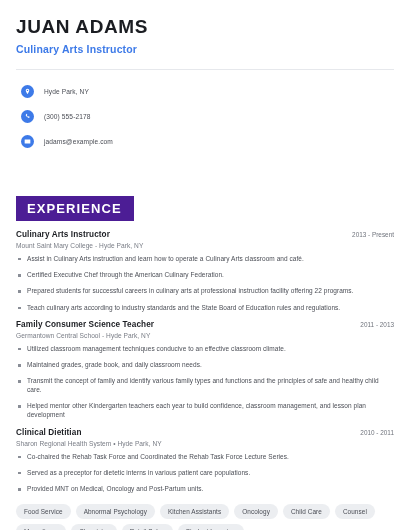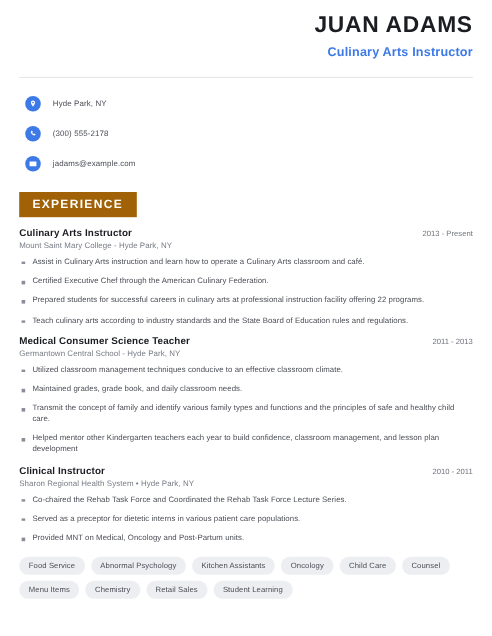--- a/index.html
+++ b/index.html
@@ -16,22 +16,22 @@
     width: 410px;
     height: 530px;
     background: #ffffff;
     padding: 0 16px;
     overflow: hidden;
     position: relative;
   }
 
   
   .header {
-    padding-top: 11px;
-    text-align: right;
+    padding-top: 16px;
+    text-align: left;
   }
   .full-name {
     font-size: 19px;
     font-weight: bold;
     letter-spacing: 0.6px;
     color: #1b1d22;
     line-height: 1.15;
   }
   .job-title {
     font-size: 10.5px;
@@ -73,26 +73,27 @@
     font-size: 6.6px;
     color: #4a4d55;
     margin-left: 10px;
     letter-spacing: 0.1px;
   }
 
   
   .section { margin-top: 14px; }
   .section-badge {
     display: inline-block;
-    background: #a16207;
+    background: #4c1d95;
     color: #ffffff;
-    font-size: 10px;
+    font-size: 13px;
     font-weight: bold;
     letter-spacing: 1.1px;
     padding: 5px 12px 5px 11px;
+    margin-top: 31px;
   }
 
   
   .jobs { margin-top: 9px; }
   .job { margin-bottom: 7px; }
   .job-head {
     display: flex;
     align-items: baseline;
     justify-content: space-between;
   }
@@ -212,35 +213,35 @@
         <ul class="bullets">
           <li class="bullet">Assist in Culinary Arts instruction and learn how to operate a Culinary Arts classroom and café.</li>
           <li class="bullet">Certified Executive Chef through the American Culinary Federation.</li>
           <li class="bullet">Prepared students for successful careers in culinary arts at professional instruction facility offering 22 programs.</li>
           <li class="bullet">Teach culinary arts according to industry standards and the State Board of Education rules and regulations.</li>
         </ul>
       </div>
 
       <div class="job">
         <div class="job-head">
-          <span class="job-role">Medical Consumer Science Teacher</span>
+          <span class="job-role">Family Consumer Science Teacher</span>
           <span class="job-dates">2011 - 2013</span>
         </div>
         <div class="job-org">Germantown Central School  - Hyde Park, NY</div>
         <ul class="bullets">
           <li class="bullet">Utilized classroom management techniques conducive to an effective classroom climate.</li>
           <li class="bullet">Maintained grades, grade book, and daily classroom needs.</li>
           <li class="bullet">Transmit the concept of family and identify various family types and functions and the principles of safe and healthy child care.</li>
           <li class="bullet">Helped mentor other Kindergarten teachers each year to build confidence, classroom management, and lesson plan development</li>
         </ul>
       </div>
 
       <div class="job">
         <div class="job-head">
-          <span class="job-role">Clinical Instructor</span>
+          <span class="job-role">Clinical Dietitian</span>
           <span class="job-dates">2010 - 2011</span>
         </div>
         <div class="job-org">Sharon Regional Health System • Hyde Park, NY</div>
         <ul class="bullets">
           <li class="bullet">Co-chaired the Rehab Task Force and Coordinated the Rehab Task Force Lecture Series.</li>
           <li class="bullet">Served as a preceptor for dietetic interns in various patient care populations.</li>
           <li class="bullet">Provided MNT on Medical, Oncology and Post-Partum units.</li>
         </ul>
       </div>
 

